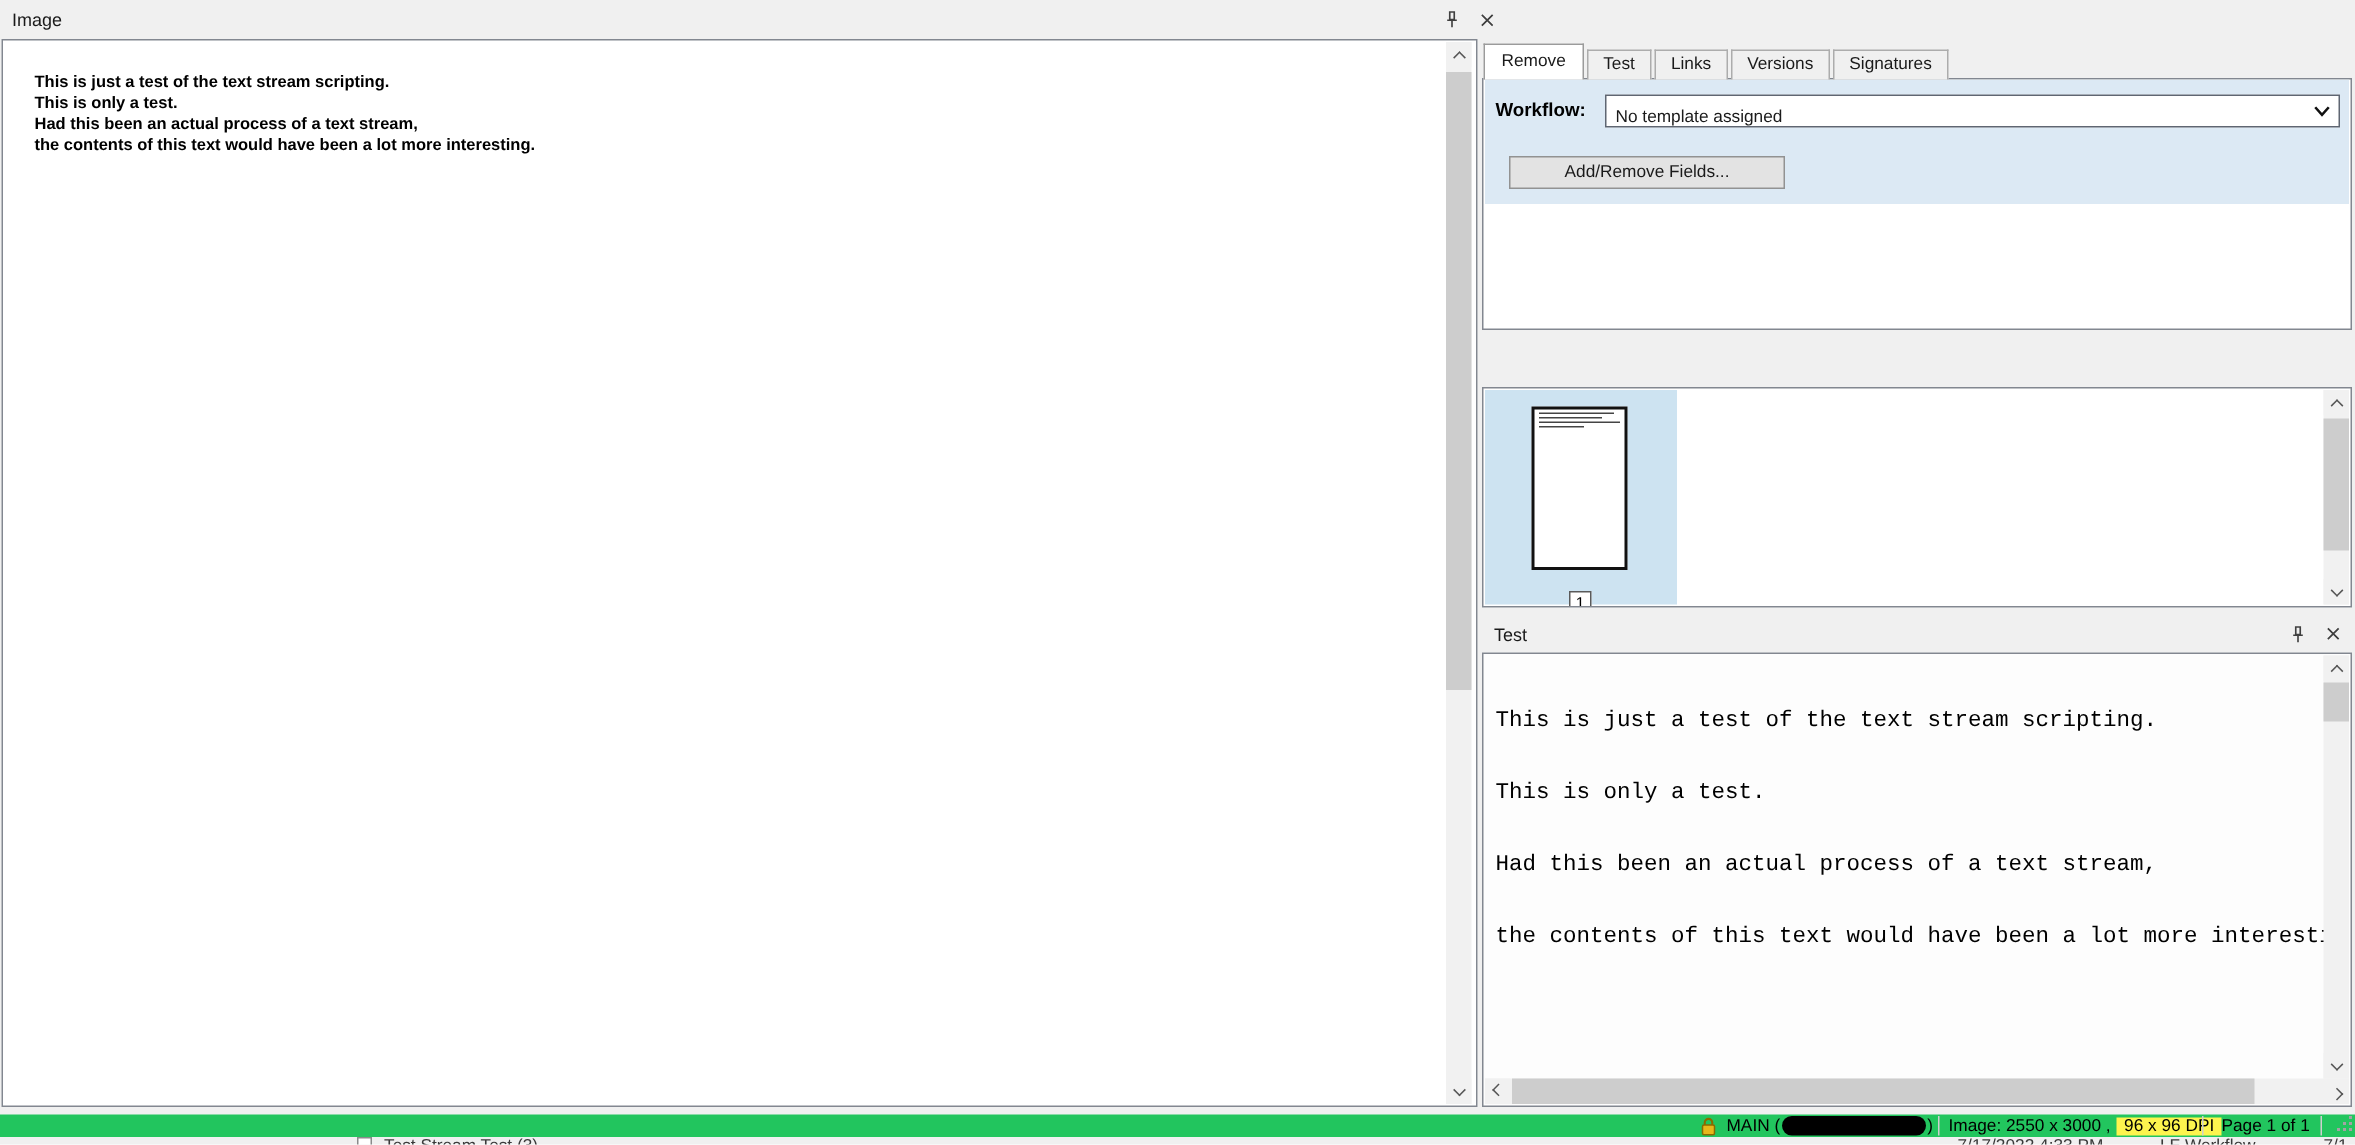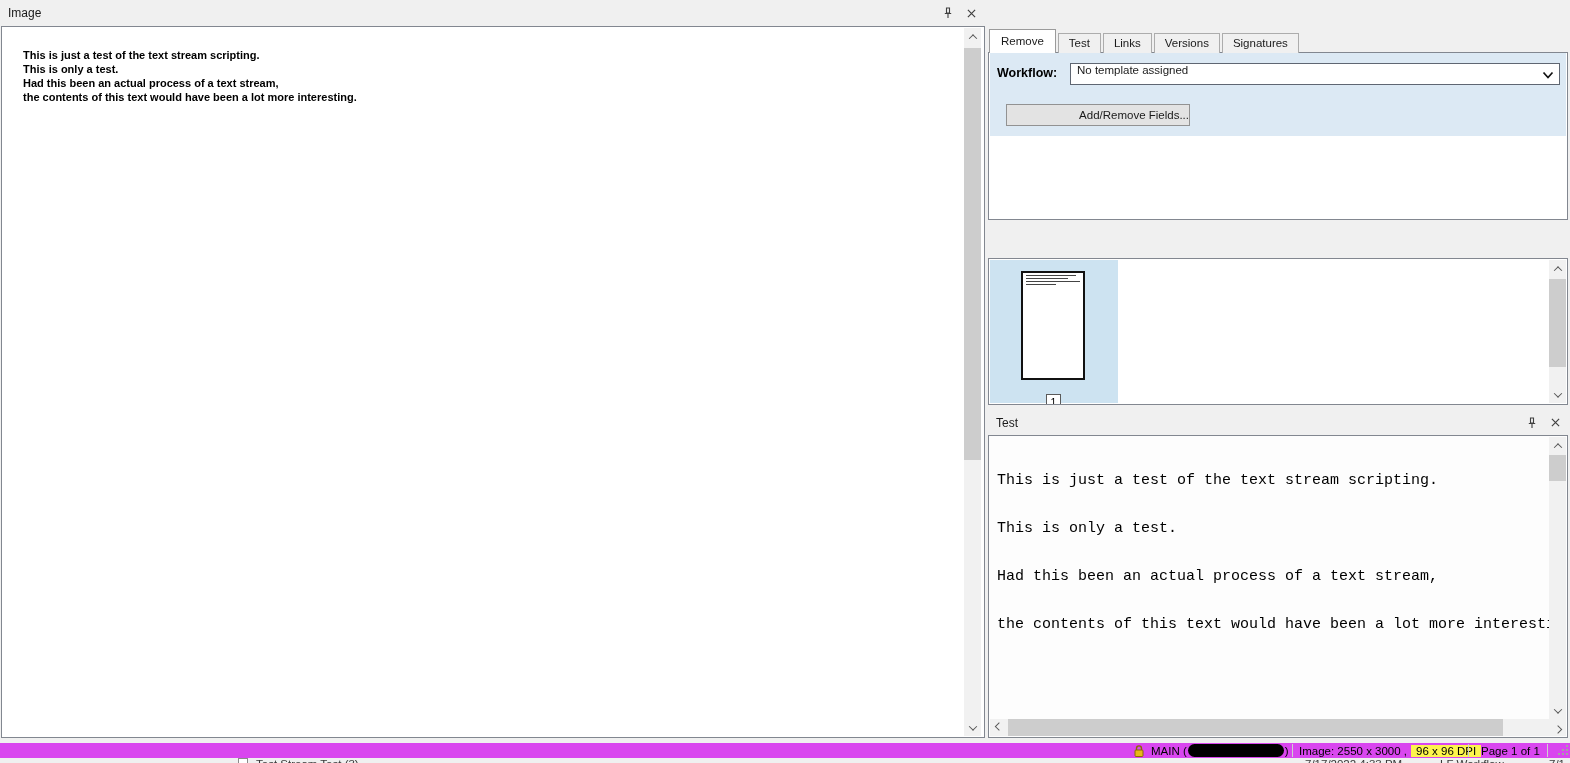--- a/index.html
+++ b/index.html
@@ -25,52 +25,52 @@
   
   .doc-text{position:absolute;left:21px;top:21px;font-weight:bold;font-size:11px;line-height:14px;color:#000;}
 
   
   .tabstrip{position:absolute;top:29px;left:1px;display:flex;align-items:flex-end;z-index:3;}
   .tab{background:#f0f0f0;border:1px solid #acacac;border-bottom:none;padding:3px 10px 4px;font-size:11.5px;
        margin-right:2px;color:#1a1a1a;}
   .tab.active{background:#fff;padding:5px 11px 6px;position:relative;z-index:4;border-color:#9b9b9b;}
   .meta-blue{position:absolute;left:1px;right:1px;top:0;height:83px;background:#dce9f4;}
   .combo{position:absolute;height:22px;background:#fff;border:1px solid #5f6672;box-sizing:border-box;
-         display:flex;align-items:flex-start;font-size:11.5px;padding-left:6px;color:#1a1a1a;}
+         display:flex;align-items:flex-end;font-size:11.5px;padding-left:6px;color:#1a1a1a;}
   .combo .cv{position:absolute;right:5px;top:6px;}
   .btn{position:absolute;background:#e3e3e3;border:1px solid #929292;box-sizing:border-box;
-       font-size:11.5px;display:flex;align-items:center;justify-content:flex-end;color:#1a1a1a;}
+       font-size:11.5px;display:flex;align-items:center;justify-content:center;color:#1a1a1a;}
 
   
   .thumb-tile{position:absolute;left:1px;top:1px;bottom:1px;width:128px;background:#cde3f1;}
   .page-thumb{position:absolute;left:31px;top:11px;width:64px;height:109px;background:#fff;border:2px solid #111;box-sizing:border-box;}
   .tline{height:1px;background:#444;margin:2px 0 0 3px;}
   .page-badge{position:absolute;left:56px;top:134px;width:15px;height:16px;background:#fff;border:1px solid #5a5a5a;
               font-size:10.5px;text-align:center;line-height:14px;box-sizing:border-box;}
 
   
   .mono-text{position:absolute;left:1px;top:1px;right:17px;bottom:18px;overflow:hidden;background:#fdfdfd;
              font-family:"Liberation Mono","DejaVu Sans Mono",monospace;font-size:15px;line-height:16px;
              padding:4px 0 0 7px;white-space:pre;color:#000;}
 
   
-  .statusbar{position:absolute;left:0;right:0;top:743px;height:15px;background:#d946ef;font-size:11.5px;color:#000;}
+  .statusbar{position:absolute;left:0;right:0;top:743px;height:15px;background:#22c55e;font-size:11.5px;color:#000;}
   .statusbar .seg{position:absolute;top:0;height:15px;display:flex;align-items:center;}
   .vsep{position:absolute;top:1px;width:1px;height:13px;background:#cfcfcf;}
   .redact-blob{display:inline-block;width:96px;height:13px;background:#000;border-radius:7px;margin:0 1px;}
   .hl{background:#fdf44e;padding:0 5px;}
 
   .bottom-peek{position:absolute;left:0;right:0;top:757px;height:6px;overflow:hidden;font-size:11.5px;color:#3a3a3a;}
   .bottom-peek span{position:absolute;top:1px;}
   .peek-icon{position:absolute;top:2px;width:10px;height:11px;border:1px solid #8a8a8a;background:#fff;box-sizing:border-box;}
 </style>
 </head>
 <body>
 
-<div class="panel" style="left:0;top:0;width:986px;height:740px;">
+<div class="panel" style="left:0;top:0;width:986px;height:740px;padding-left:20px;">
   <div class="titlebar">
     <span>Image</span>
     <span class="icons">
       <span class="tb-icon">
         <svg width="12" height="12" viewBox="0 0 12 12">
             <path d="M4.5 1h3v5h-3z M2.8 6.5h6.4 M6 6.5v4.6" fill="none" stroke="#404040" stroke-width="1.1"></path>
           </svg>
       </span>
       <span class="tb-icon">
         <svg width="9" height="9" viewBox="0 0 10 10">

